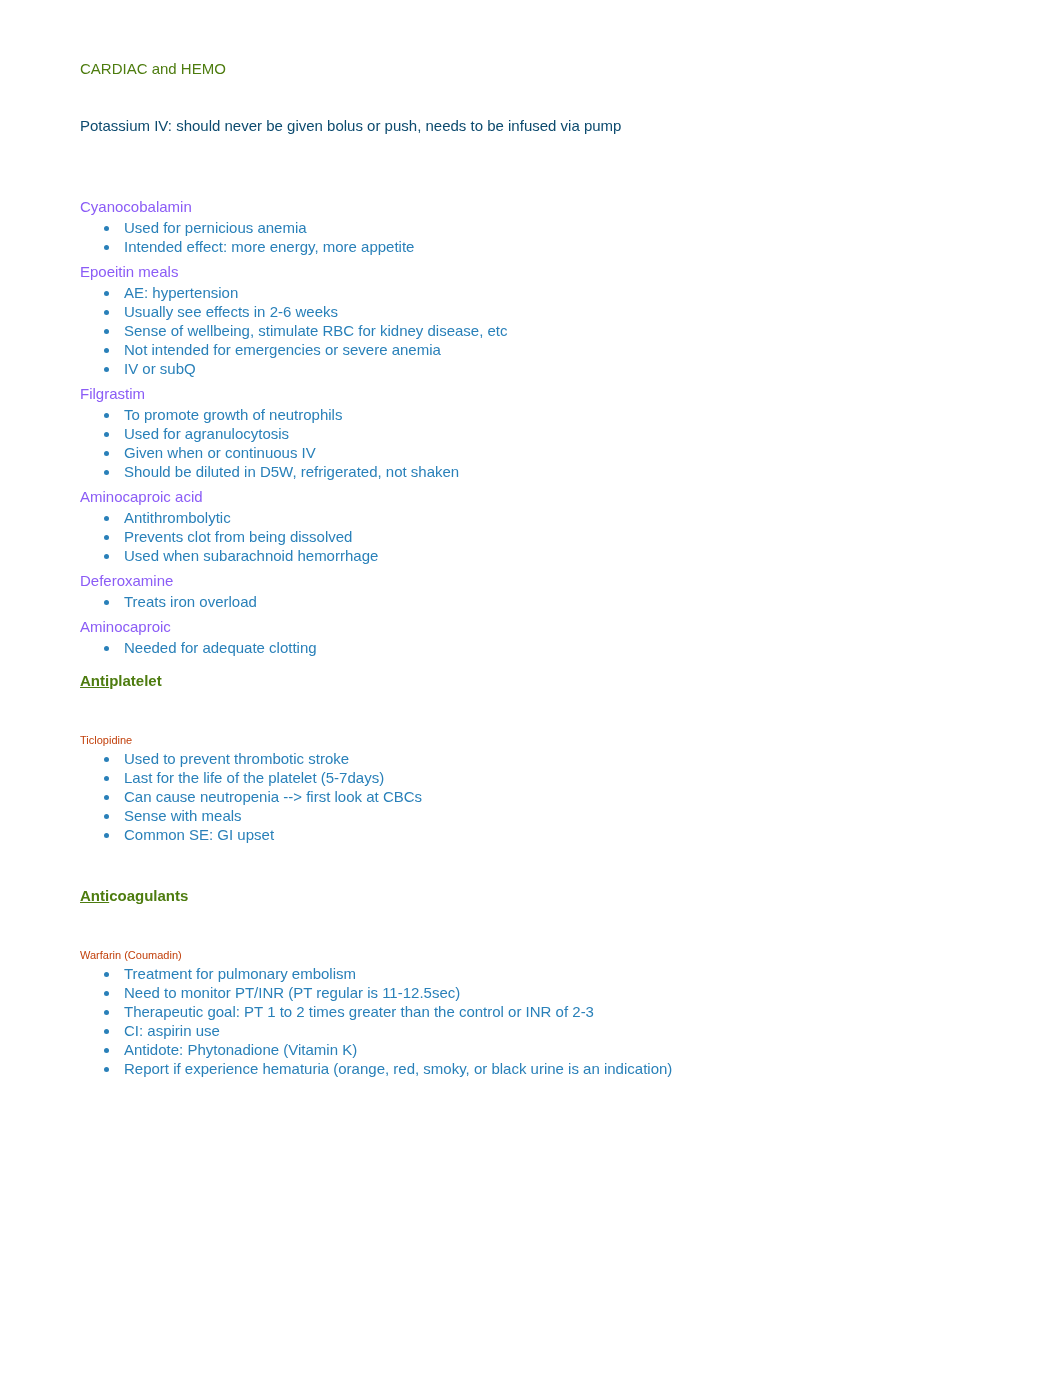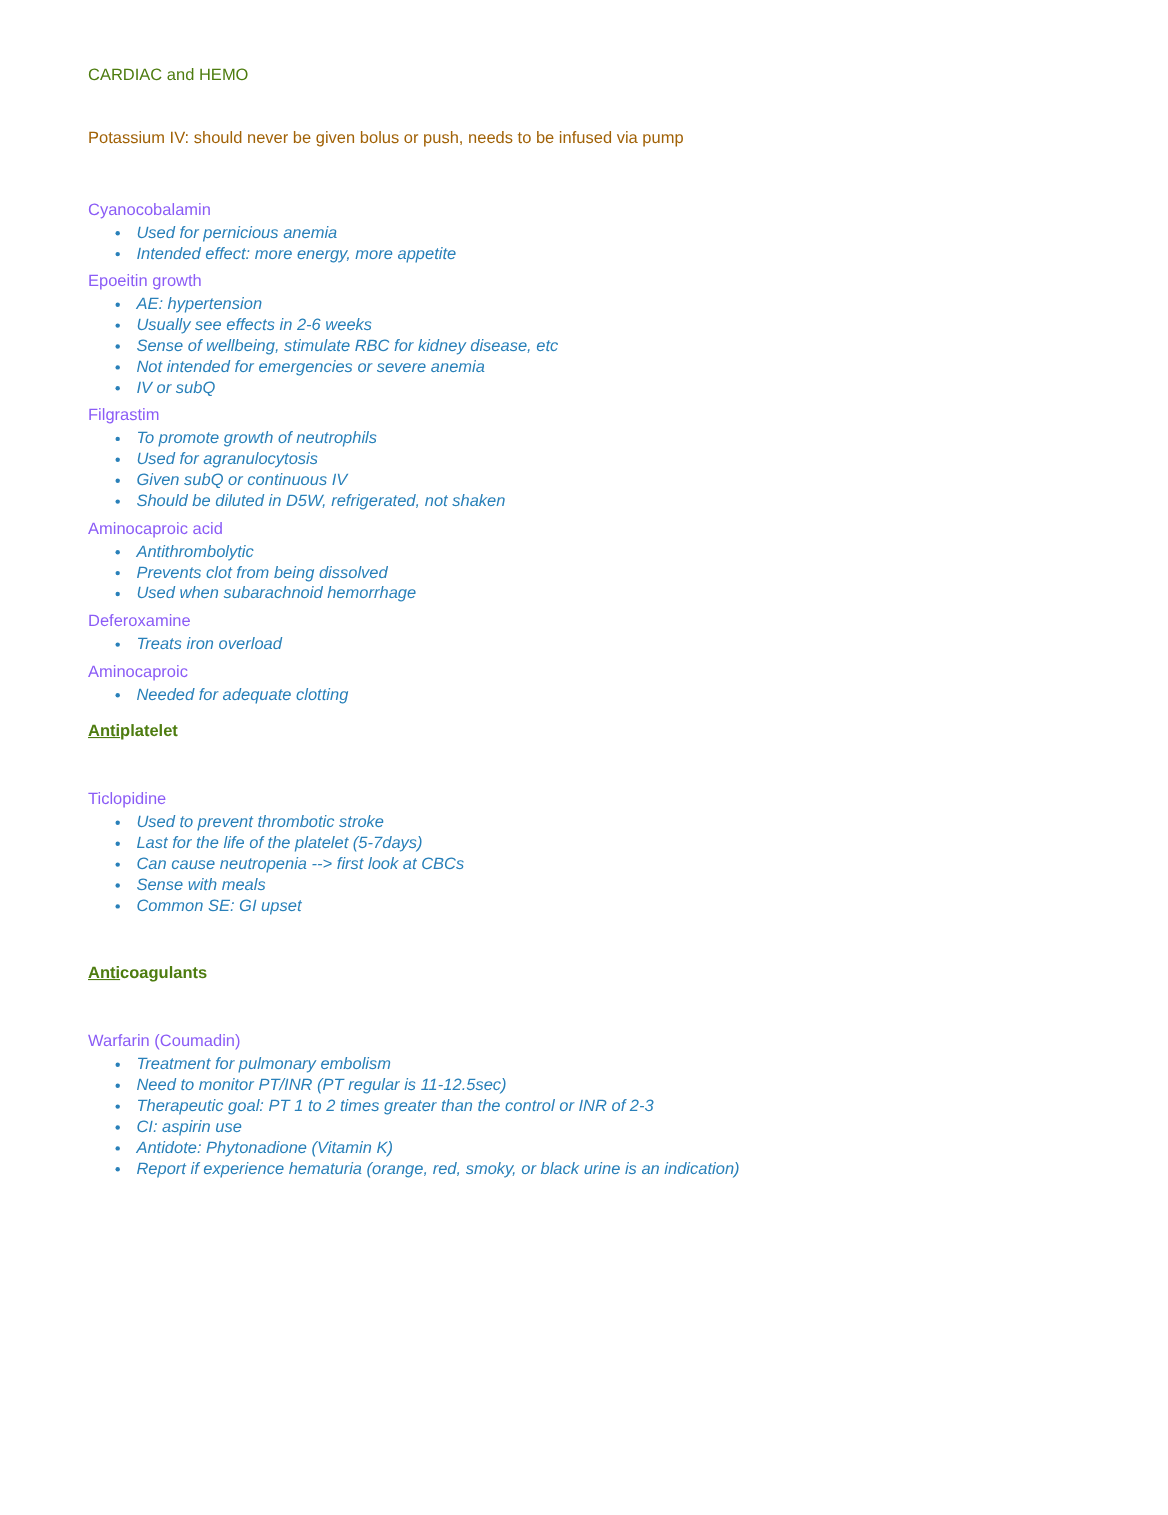--- a/index.html
+++ b/index.html
@@ -19,53 +19,52 @@
     }
 
     .section-heading {
       color: #4d7c0f;
       font-weight: normal;
       font-size: 15px;
       margin-bottom: 20px;
     }
 
     .intro-line {
-      color: #a16207;
+      color: #0c4a6e;
       font-size: 15px;
-      margin-bottom: 20px;
+      margin-bottom: 36px;
     }
 
     .drug-name {
       color: #8b5cf6;
       font-weight: normal;
       font-size: 15px;
       margin-bottom: 4px;
       margin-top: 8px;
     }
 
     .drug-name-bold {
       color: #4d7c0f;
       font-weight: bold;
       font-size: 15px;
       margin-bottom: 4px;
       margin-top: 16px;
     }
 
     .drug-subname {
-      color: #8b5cf6;
-      font-size: 15px;
+      color: #c2410c;
+      font-size: 11px;
       margin-bottom: 4px;
       margin-top: 45px;
     }
 
     ul {
       list-style: disc;
       margin-left: 40px;
       margin-bottom: 4px;
-      font-style: italic;
     }
 
     ul li {
       color: #2980b9;
       font-size: 15px;
       margin-bottom: 2px;
       padding-left: 4px;
     }
 
     .section-block {
@@ -95,36 +94,36 @@
 
   <div class="section-block">
     <div class="drug-name">Cyanocobalamin</div>
     <ul>
       <li>Used for pernicious anemia</li>
       <li>Intended effect: more energy, more appetite</li>
     </ul>
   </div>
 
   <div class="section-block">
-    <div class="drug-name">Epoeitin growth</div>
+    <div class="drug-name">Epoeitin meals</div>
     <ul>
       <li>AE: hypertension</li>
       <li>Usually see effects in 2-6 weeks</li>
       <li>Sense of wellbeing, stimulate RBC for kidney disease, etc</li>
       <li>Not intended for emergencies or severe anemia</li>
       <li>IV or subQ</li>
     </ul>
   </div>
 
   <div class="section-block">
     <div class="drug-name">Filgrastim</div>
     <ul>
       <li>To promote growth of neutrophils</li>
       <li>Used for agranulocytosis</li>
-      <li>Given subQ or continuous IV</li>
+      <li>Given when or continuous IV</li>
       <li>Should be diluted in D5W, refrigerated, not shaken</li>
     </ul>
   </div>
 
   <div class="section-block">
     <div class="drug-name">Aminocaproic acid</div>
     <ul>
       <li>Antithrombolytic</li>
       <li>Prevents clot from being dissolved</li>
       <li>Used when subarachnoid hemorrhage</li>

